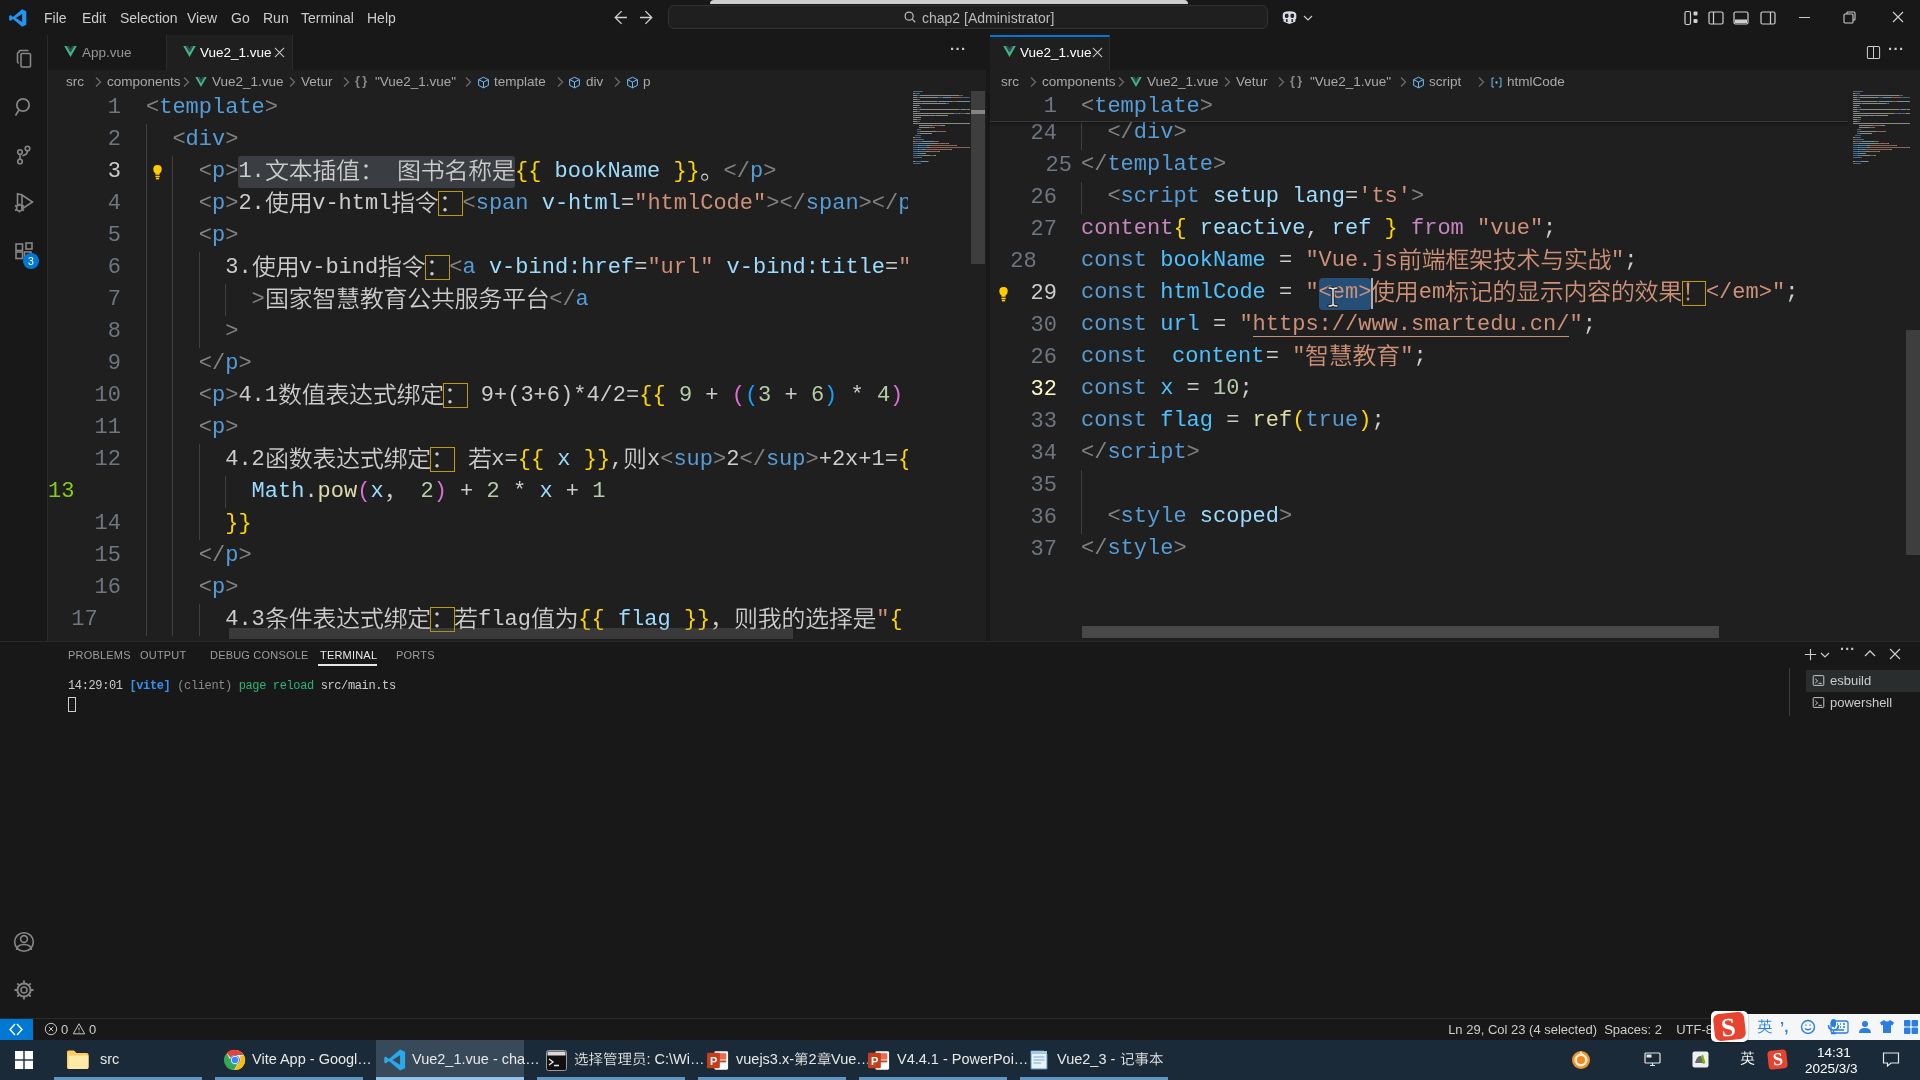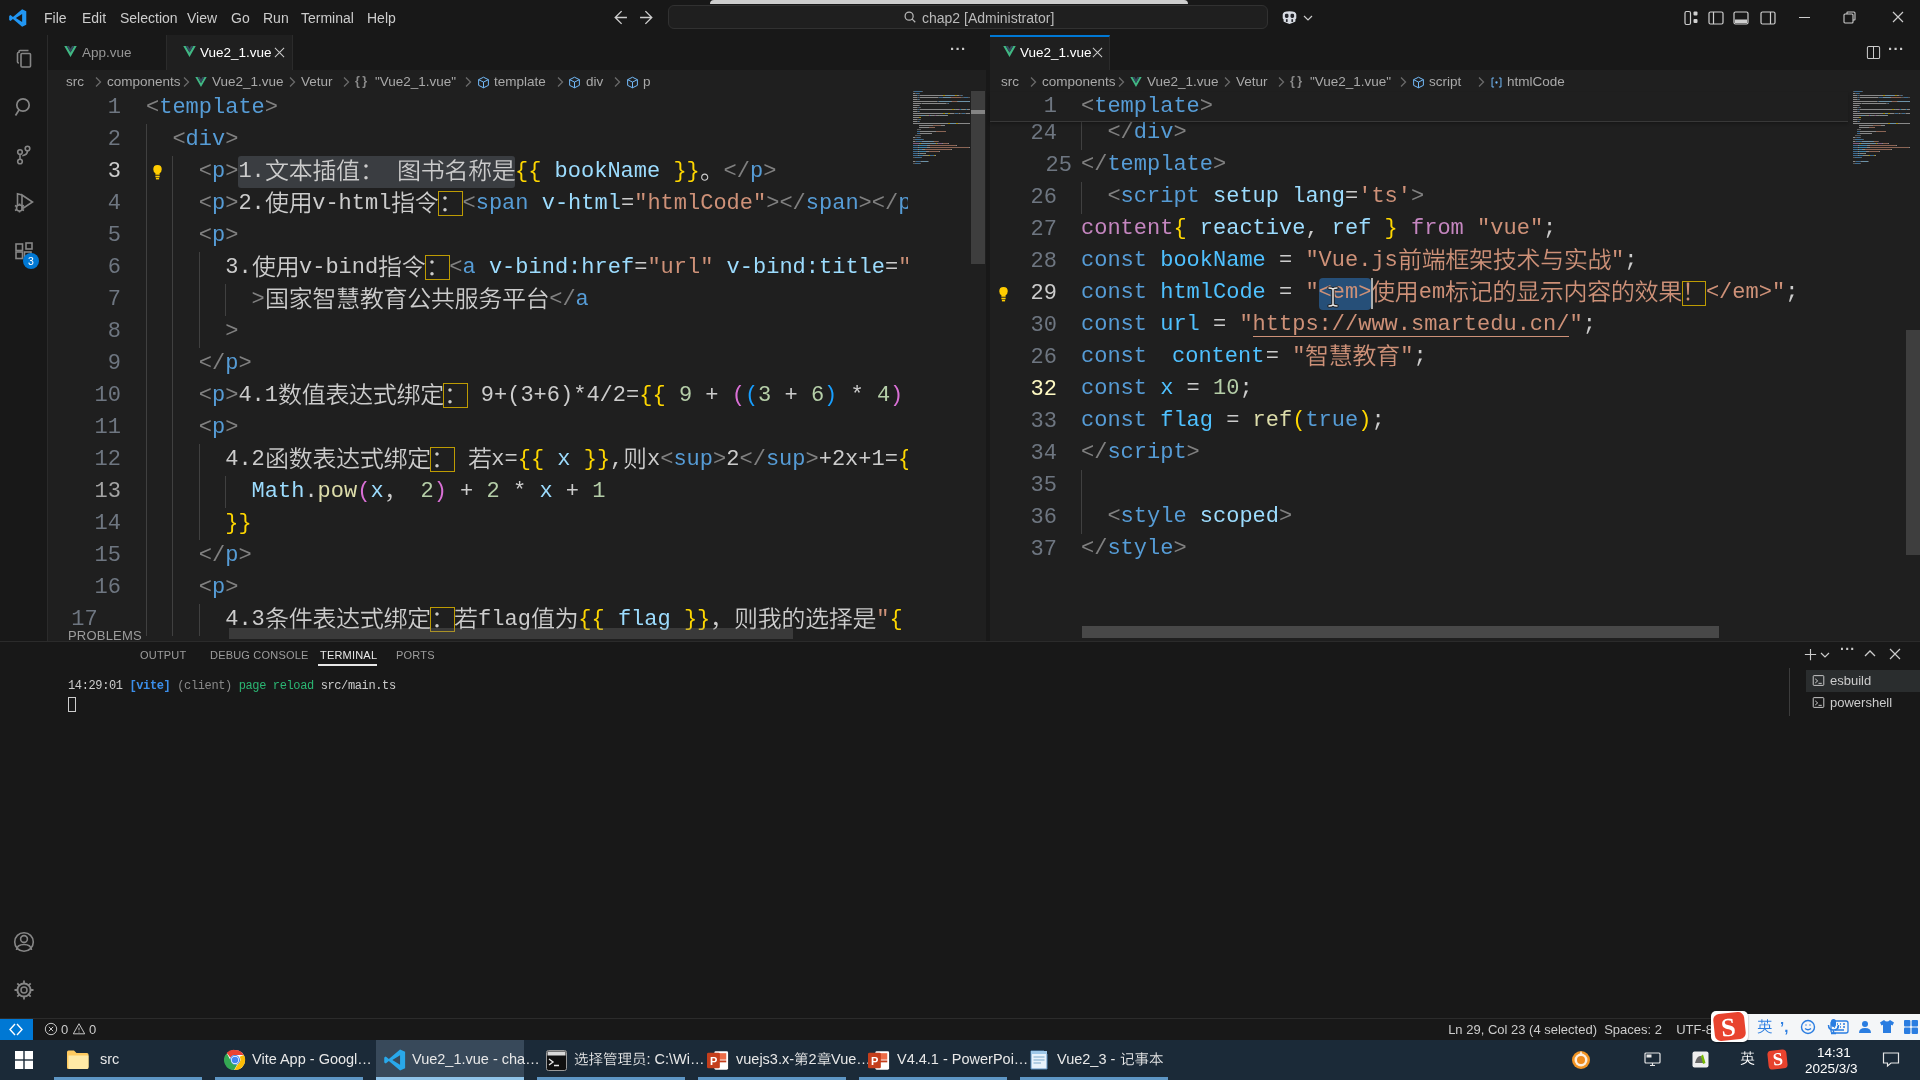--- a/index.html
+++ b/index.html
@@ -274,21 +274,21 @@
 <div class="cd" style="left:0;top:64px;width:73px;text-align:right;color:#cccccc">3</div>
 <div class="cd" style="left:0;top:96px;width:73px;text-align:right;color:#6e7681">4</div>
 <div class="cd" style="left:0;top:128px;width:73px;text-align:right;color:#6e7681">5</div>
 <div class="cd" style="left:0;top:160px;width:73px;text-align:right;color:#6e7681">6</div>
 <div class="cd" style="left:0;top:192px;width:73px;text-align:right;color:#6e7681">7</div>
 <div class="cd" style="left:0;top:224px;width:73px;text-align:right;color:#6e7681">8</div>
 <div class="cd" style="left:0;top:256px;width:73px;text-align:right;color:#6e7681">9</div>
 <div class="cd" style="left:0;top:288px;width:73px;text-align:right;color:#6e7681">10</div>
 <div class="cd" style="left:0;top:320px;width:73px;text-align:right;color:#6e7681">11</div>
 <div class="cd" style="left:0;top:352px;width:73px;text-align:right;color:#6e7681">12</div>
-<div class="cd" style="left:0;top:384px;width:73px;text-align:right;color:#a3a3a3">13</div>
+<div class="cd" style="left:0;top:384px;width:73px;text-align:left;color:#84cc16">13</div>
 <div class="cd" style="left:0;top:416px;width:73px;text-align:right;color:#6e7681">14</div>
 <div class="cd" style="left:0;top:448px;width:73px;text-align:right;color:#6e7681">15</div>
 <div class="cd" style="left:0;top:480px;width:73px;text-align:right;color:#6e7681">16</div>
 <div class="cd" style="left:0;top:512px;width:73px;text-align:center;color:#6e7681">17</div>
 <svg class="abs" style="left:101px;top:72px" width="17" height="17" viewBox="0 0 16 16">
         <path fill="#ffcc00" d="M8 1 Q12 1 12 5 Q12 7.5 10 8.8 L10 10 H6 L6 8.8 Q4 7.5 4 5 Q4 1 8 1 Z"></path>
         <rect x="6" y="11" width="4" height="1.5" fill="#ffcc00"></rect>
         <rect x="6.5" y="13" width="3" height="1.5" fill="#ffcc00"></rect>
       </svg>
 <span class="cd" style="left:98.0px;top:0px;color:#808080">&lt;</span>
@@ -813,21 +813,21 @@
 <div class="abs" style="left:990px;top:92px;width:858px;height:549px;overflow:hidden" id="red">
 <div class="abs" style="left:91.0px;top:25.5px;width:1px;height:32px;background:#404040"></div>
 <div class="abs" style="left:91.0px;top:89.5px;width:1px;height:32px;background:#404040"></div>
 <div class="abs" style="left:91.0px;top:377.5px;width:1px;height:32px;background:#404040"></div>
 <div class="abs" style="left:91.0px;top:409.5px;width:1px;height:32px;background:#404040"></div>
 <div class="abs" style="left:328.6px;top:185.5px;width:52.8px;height:32px;background:#264f78;border-radius:4px"></div>
 <div class="cd" style="left:0;top:25.5px;width:67px;text-align:right;color:#6e7681">24</div>
 <div class="cd" style="left:15px;top:57.5px;width:67px;text-align:right;color:#6e7681">25</div>
 <div class="cd" style="left:0;top:89.5px;width:67px;text-align:right;color:#6e7681">26</div>
 <div class="cd" style="left:0;top:121.5px;width:67px;text-align:right;color:#6e7681">27</div>
-<div class="cd" style="left:0;top:153.5px;width:67px;text-align:right;color:#6e7681">28</div>
+<div class="cd" style="left:0;top:153.5px;width:67px;text-align:center;color:#6e7681">28</div>
 <div class="cd" style="left:0;top:185.5px;width:67px;text-align:right;color:#cccccc">29</div>
 <div class="cd" style="left:0;top:217.5px;width:67px;text-align:right;color:#6e7681">30</div>
 <div class="cd" style="left:0;top:249.5px;width:67px;text-align:right;color:#6e7681">26</div>
 <div class="cd" style="left:0;top:281.5px;width:67px;text-align:right;color:#fef9c3">32</div>
 <div class="cd" style="left:0;top:313.5px;width:67px;text-align:right;color:#6e7681">33</div>
 <div class="cd" style="left:0;top:345.5px;width:67px;text-align:right;color:#6e7681">34</div>
 <div class="cd" style="left:0;top:377.5px;width:67px;text-align:right;color:#6e7681">35</div>
 <div class="cd" style="left:0;top:409.5px;width:67px;text-align:right;color:#6e7681">36</div>
 <div class="cd" style="left:0;top:441.5px;width:67px;text-align:right;color:#6e7681">37</div>
 <span class="cd" style="left:117.4px;top:25px;color:#808080">&lt;/</span>
@@ -1230,21 +1230,21 @@
 <div class="abs" style="left:1906px;top:330px;width:14px;height:225px;background:rgba(121,121,121,.35)"></div>
 <div class="abs" style="left:1082px;top:626px;width:637px;height:12px;background:rgba(121,121,121,.45)"></div>
 <svg class="abs" style="left:1326px;top:286px" width="14" height="22" viewBox="0 0 14 22">
       <g stroke="#1f1f1f" stroke-width="3.4" fill="none" stroke-linecap="round">
         <path d="M3 2 Q5.5 2 7 3.2 Q8.5 2 11 2 M7 3.2 V18.8 M3 20 Q5.5 20 7 18.8 Q8.5 20 11 20"></path>
       </g>
       <g stroke="#e8e8e8" stroke-width="1.5" fill="none" stroke-linecap="round">
         <path d="M3 2 Q5.5 2 7 3.2 Q8.5 2 11 2 M7 3.2 V18.8 M3 20 Q5.5 20 7 18.8 Q8.5 20 11 20"></path>
       </g>
     </svg>
-<div class="ui" style="left:68px;top:628px;font-size:13px;color:#9d9d9d;letter-spacing:.2px">PROBLEMS</div>
+<div class="ui" style="left:68px;top:649px;font-size:11px;color:#9d9d9d;letter-spacing:.2px">PROBLEMS</div>
 <div class="ui" style="left:140px;top:649px;font-size:11px;color:#9d9d9d;letter-spacing:.2px">OUTPUT</div>
 <div class="ui" style="left:210px;top:649px;font-size:11px;color:#9d9d9d;letter-spacing:.2px">DEBUG CONSOLE</div>
 <div class="ui" style="left:320px;top:649px;font-size:11px;color:#e7e7e7;letter-spacing:.2px">TERMINAL</div>
 <div class="abs" style="left:318px;top:664px;width:59px;height:1.5px;background:#e7e7e7"></div>
 <div class="ui" style="left:396px;top:649px;font-size:11px;color:#9d9d9d;letter-spacing:.2px">PORTS</div>
 <svg class="abs" style="left:1803px;top:647px" width="15" height="15" viewBox="0 0 16 16" stroke="#cccccc" stroke-width="1.2">
       <path d="M8 2 V14 M2 8 H14"></path>
     </svg>
 <svg class="abs" style="left:1820px;top:651px" width="10" height="8" viewBox="0 0 10 8" fill="none" stroke="#cccccc" stroke-width="1.2">
       <path d="M1 2 L5 6 L9 2"></path>

